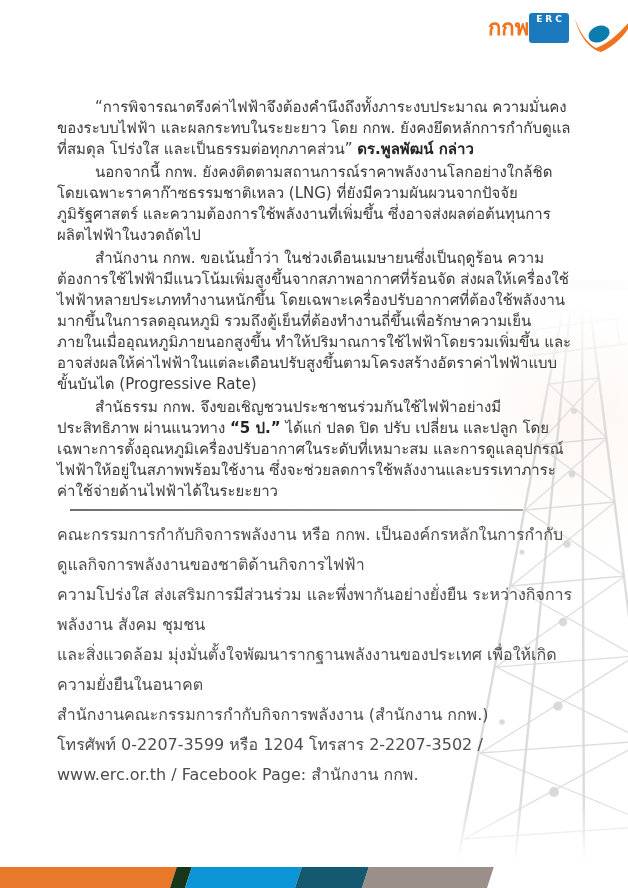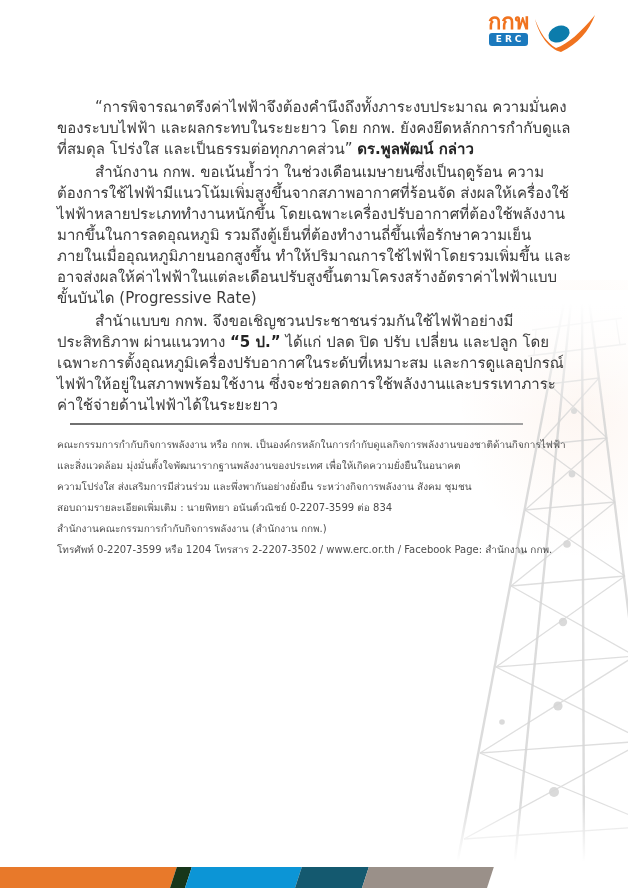--- a/index.html
+++ b/index.html
@@ -16,35 +16,35 @@
   .watermark svg { display:block; width:192px; height:578px; }
   .fade-top { position:absolute; top:-2px; left:0; right:0; height:130px;
     background:linear-gradient(to bottom,#ffffff 10%,rgba(255,255,255,0)); }
   .fade-bottom { position:absolute; bottom:-2px; left:0; right:0; height:70px;
     background:linear-gradient(to top,#ffffff 15%,rgba(255,255,255,0)); }
   .warm-tint { position:absolute; right:0; top:280px; width:170px; height:280px; z-index:0;
     background:radial-gradient(ellipse at 72% 42%, rgba(236,150,100,0.09), rgba(236,150,100,0) 70%); }
 
   
   .logo { position:absolute; top:12px; left:488px; display:flex; align-items:flex-start; z-index:2; }
-  .logo-col { display:flex; flex-direction:column; align-items:center; }
+  .logo-col { display:flex; flex-direction:row; align-items:center; }
   .logo-thai { font-weight:bold; font-size:22px; line-height:20px; letter-spacing:0px; }
   .logo-erc { color:#ffffff; font-size:9px; font-weight:bold; letter-spacing:3px;
-    padding:1px 4px 1px 7px; border-radius:3px; margin-top:1px; line-height:11px; }
+    padding:1px 4px 18px 7px; border-radius:3px; margin-top:1px; line-height:11px; }
   .logo-swoosh { margin-left:5px; margin-top:2px; }
 
   
   .content { position:absolute; left:57px; top:97px; width:516px; z-index:1; }
   .para { font-size:15px; line-height:21px; color:#3c3c3c; text-indent:38px; margin:0 0 2px 0; }
   .speaker, .bold-inline { font-weight:bold; color:#242424; }
   .divider { height:2px; width:453px; margin:7px 0 9px 13px;
     background:linear-gradient(to right,#6f6f6f,#a2a2a2); }
   .about-heading { font-size:13px; font-weight:bold; color:#2e2e2e;
     text-decoration:underline; margin:2px 0 7px 2px; }
-  .about-line { font-size:10px; line-height:21px; color:#4d4d4d; }
+  .about-line { font-size:16px; line-height:30px; color:#4d4d4d; }
 
   
   .footer-bar { position:absolute; left:-20px; bottom:0; height:21px; display:flex;
     transform:skewX(-18deg); transform-origin:0 100%; z-index:2; }
   .seg { height:100%; }
   .seg-0 { width:190px; } .seg-1 { width:15px; } .seg-2 { width:110px; }
   .seg-3 { width:67px; }  .seg-4 { width:125px; }
 </style>
 </head>
 <body>
@@ -111,32 +111,32 @@
         <path d="M1,5 C6,19 13,29 22,34 C34,30 47,18 61,1 C55,17 44,30 27,38 C15,35 5,21 1,5 Z" style="fill: rgb(240, 115, 31);"></path>
         <ellipse cx="25" cy="20" rx="11" ry="8" transform="rotate(-24 25 20)" style="fill: rgb(12, 124, 172);"></ellipse>
       </svg>
     </div>
   </div>
 
   <div class="content">
 
     <p class="para"><span>“การพิจารณาตรึงค่าไฟฟ้าจึงต้องคำนึงถึงทั้งภาระงบประมาณ ความมั่นคงของระบบไฟฟ้า และผลกระทบในระยะยาว โดย กกพ. ยังคงยึดหลักการกำกับดูแลที่สมดุล โปร่งใส และเป็นธรรมต่อทุกภาคส่วน” </span><span class="speaker">ดร.พูลพัฒน์ กล่าว</span></p>
 
+    <p class="para">นอกจากนี้ กกพ. ยังคงติดตามสถานการณ์ราคาพลังงานโลกอย่างใกล้ชิด โดยเฉพาะราคาก๊าซธรรมชาติเหลว (LNG) ที่ยังมีความผันผวนจากปัจจัยภูมิรัฐศาสตร์ และความต้องการใช้พลังงานที่เพิ่มขึ้น ซึ่งอาจส่งผลต่อต้นทุนการผลิตไฟฟ้าในงวดถัดไป</p>
 
     <p class="para">สำนักงาน กกพ. ขอเน้นย้ำว่า ในช่วงเดือนเมษายนซึ่งเป็นฤดูร้อน ความต้องการใช้ไฟฟ้ามีแนวโน้มเพิ่มสูงขึ้นจากสภาพอากาศที่ร้อนจัด ส่งผลให้เครื่องใช้ไฟฟ้าหลายประเภททำงานหนักขึ้น โดยเฉพาะเครื่องปรับอากาศที่ต้องใช้พลังงานมากขึ้นในการลดอุณหภูมิ รวมถึงตู้เย็นที่ต้องทำงานถี่ขึ้นเพื่อรักษาความเย็นภายในเมื่ออุณหภูมิภายนอกสูงขึ้น ทำให้ปริมาณการใช้ไฟฟ้าโดยรวมเพิ่มขึ้น และอาจส่งผลให้ค่าไฟฟ้าในแต่ละเดือนปรับสูงขึ้นตามโครงสร้างอัตราค่าไฟฟ้าแบบขั้นบันได (Progressive Rate)</p>
 
-    <p class="para"><span>สำนัาแบบข กกพ. จึงขอเชิญชวนประชาชนร่วมกันใช้ไฟฟ้าอย่างมีประสิทธิภาพ ผ่านแนวทาง </span><span class="bold-inline">“5 ป.”</span><span> ได้แก่ ปลด ปิด ปรับ เปลี่ยน และปลูก โดยเฉพาะการตั้งอุณหภูมิเครื่องปรับอากาศในระดับที่เหมาะสม และการดูแลอุปกรณ์ไฟฟ้าให้อยู่ในสภาพพร้อมใช้งาน ซึ่งจะช่วยลดการใช้พลังงานและบรรเทาภาระค่าใช้จ่ายด้านไฟฟ้าได้ในระยะยาว</span></p>
+    <p class="para"><span>สำนัธรรม กกพ. จึงขอเชิญชวนประชาชนร่วมกันใช้ไฟฟ้าอย่างมีประสิทธิภาพ ผ่านแนวทาง </span><span class="bold-inline">“5 ป.”</span><span> ได้แก่ ปลด ปิด ปรับ เปลี่ยน และปลูก โดยเฉพาะการตั้งอุณหภูมิเครื่องปรับอากาศในระดับที่เหมาะสม และการดูแลอุปกรณ์ไฟฟ้าให้อยู่ในสภาพพร้อมใช้งาน ซึ่งจะช่วยลดการใช้พลังงานและบรรเทาภาระค่าใช้จ่ายด้านไฟฟ้าได้ในระยะยาว</span></p>
 
     <div class="divider"></div>
 
 
     <div class="about-line">คณะกรรมการกำกับกิจการพลังงาน หรือ กกพ. เป็นองค์กรหลักในการกำกับดูแลกิจการพลังงานของชาติด้านกิจการไฟฟ้า</div>
+    <div class="about-line">ความโปร่งใส ส่งเสริมการมีส่วนร่วม และพึ่งพากันอย่างยั่งยืน ระหว่างกิจการพลังงาน สังคม ชุมชน</div>
     <div class="about-line">และสิ่งแวดล้อม มุ่งมั่นตั้งใจพัฒนารากฐานพลังงานของประเทศ เพื่อให้เกิดความยั่งยืนในอนาคต</div>
-    <div class="about-line">ความโปร่งใส ส่งเสริมการมีส่วนร่วม และพึ่งพากันอย่างยั่งยืน ระหว่างกิจการพลังงาน สังคม ชุมชน</div>
-    <div class="about-line">สอบถามรายละเอียดเพิ่มเติม : นายพิทยา อนันต์วณิชย์ 0-2207-3599 ต่อ 834</div>
     <div class="about-line">สำนักงานคณะกรรมการกำกับกิจการพลังงาน (สำนักงาน กกพ.)</div>
     <div class="about-line">โทรศัพท์ 0-2207-3599 หรือ 1204  โทรสาร 2-2207-3502 / www.erc.or.th / Facebook Page: สำนักงาน กกพ.</div>
   </div>
 
   <div class="footer-bar">
     <div class="seg seg-0" style="background-color: rgb(232, 121, 42);"></div>
     <div class="seg seg-1" style="background-color: rgb(23, 54, 26);"></div>
     <div class="seg seg-2" style="background-color: rgb(12, 149, 214);"></div>
     <div class="seg seg-3" style="background-color: rgb(20, 89, 111);"></div>
     <div class="seg seg-4" style="background-color: rgb(154, 144, 137);"></div>

